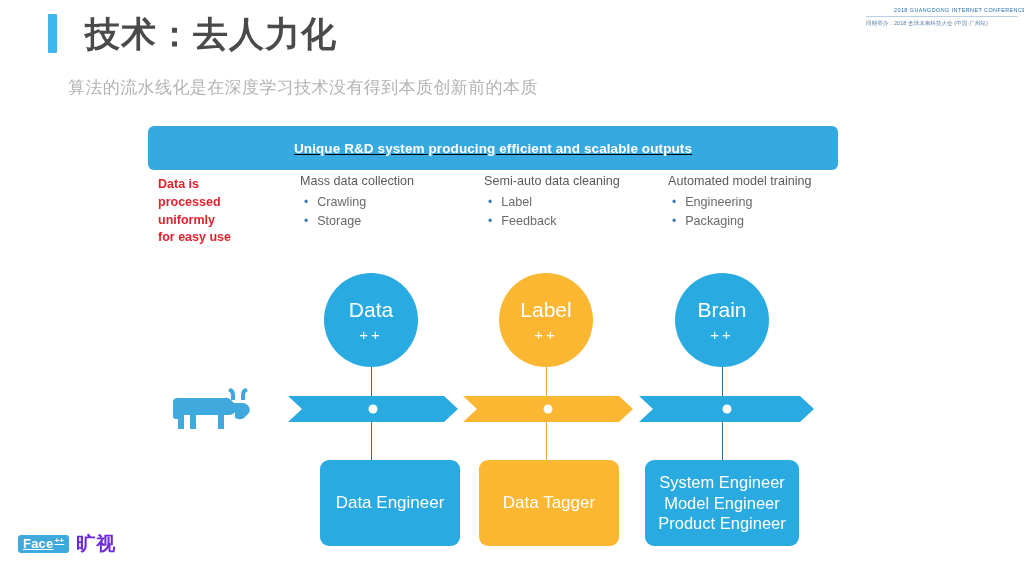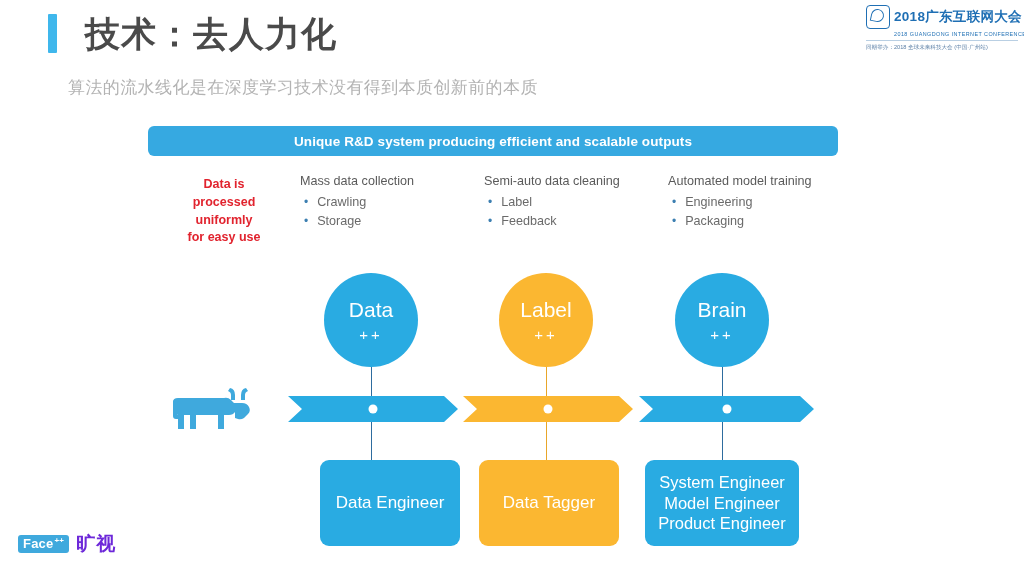--- a/index.html
+++ b/index.html
@@ -27,27 +27,27 @@
 
   
   .title-wrap{position:absolute;left:48px;top:14px;display:flex;align-items:center;gap:28px;}
   .title-bar{width:9px;height:39px;background:#3FB7EC;flex:none;border-radius:1px;}
   .title-text{font-size:35px;font-weight:bold;color:#4a4a4a;line-height:1;
     letter-spacing:1px;white-space:nowrap;}
   .subtitle{position:absolute;left:68px;top:76px;font-size:17px;color:#b3b3b3;
     letter-spacing:.4px;white-space:nowrap;}
 
   
-  .banner{position:absolute;left:148px;top:126px;width:690px;height:30px;
+  .banner{position:absolute;left:148px;top:126px;width:690px;height:44px;
     background:#36A9E1;border-radius:6px;display:flex;align-items:center;
-    justify-content:center;}
+    justify-content:center;text-decoration:underline;}
   .banner span{color:#fff;font-size:13.5px;font-weight:bold;letter-spacing:.1px;}
 
   
-  .red-note{position:absolute;left:158px;top:176px;width:132px;text-align:center;
+  .red-note{position:absolute;left:158px;top:176px;width:132px;
     color:#E1232E;font-size:12.5px;font-weight:bold;line-height:1.42;}
 
   
   .cols{position:absolute;left:300px;top:174px;width:560px;display:flex;}
   .col{width:184px;}
   .col-head{font-size:12.6px;color:#5a5a5a;white-space:nowrap;margin-bottom:5px;}
   .col ul{list-style:none;margin:0;padding:0;}
   .col li{font-size:12.6px;color:#6a6a6a;line-height:1.5;display:flex;gap:9px;
     padding-left:4px;}
   .bullet-dot{color:#3C7FB1;font-size:12px;line-height:1.55;flex:none;}
@@ -83,34 +83,30 @@
 
   
   .cow{position:absolute;left:168px;top:385px;width:86px;height:58px;}
   .cow-cap{position:absolute;left:128px;top:472px;width:160px;text-align:center;
     font-size:12.8px;font-weight:bold;color:#6e6e6e;line-height:1.62;}
 
   
   .face-logo{position:absolute;left:18px;top:534px;display:flex;align-items:center;gap:7px;}
   .face-badge{background:#3FA9DD;color:#fff;border-radius:3px;padding:2px 5px 3px 5px;
     font-size:13px;font-weight:bold;letter-spacing:.2px;line-height:1;
-    display:flex;align-items:flex-start;}
+    display:flex;align-items:flex-start;text-decoration:underline;}
   .face-badge sup{font-size:8px;line-height:1;margin-left:1px;position:relative;top:0px;}
   .face-cn{font-size:19px;font-weight:bold;color:#6d28d9;line-height:1;letter-spacing:1px;}
 </style>
 </head>
 <body>
 
 <div class="slide">
 
   <div class="conf-logo">
-    <div class="conf-row">
-      <div class="conf-mark"></div>
-      <div class="conf-cn">2018广东互联网大会</div>
-    </div>
     <div class="conf-en">2018 GUANGDONG INTERNET CONFERENCE</div>
     <div class="conf-sub">同期举办：2018 全球未来科技大会 (中国·广州站)</div>
   </div>
 
   <div class="title-wrap">
     <div class="title-bar"></div>
     <div class="title-text">技术：去人力化</div>
   </div>
   <div class="subtitle">算法的流水线化是在深度学习技术没有得到本质创新前的本质</div>
 

